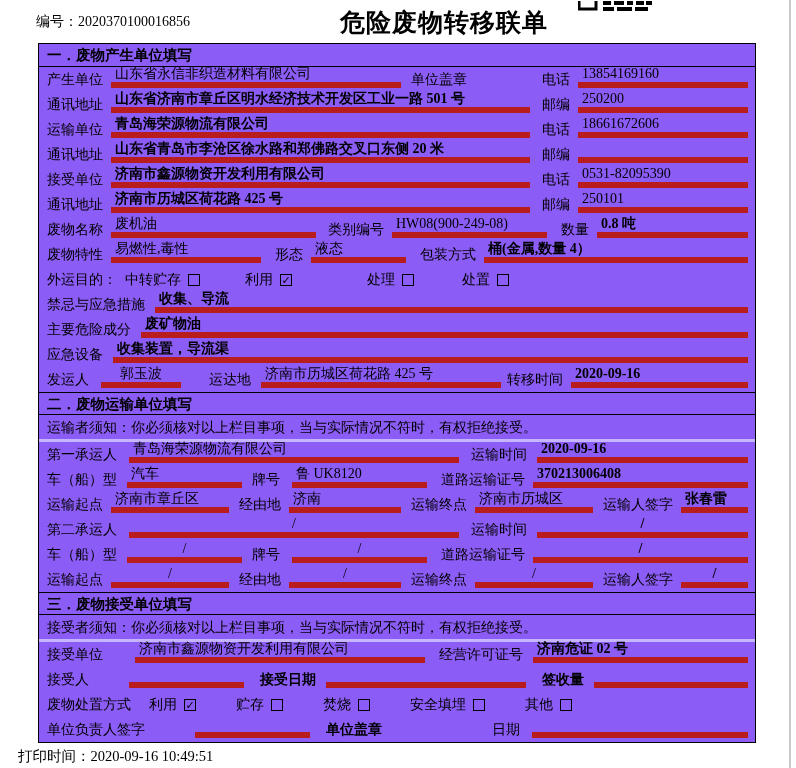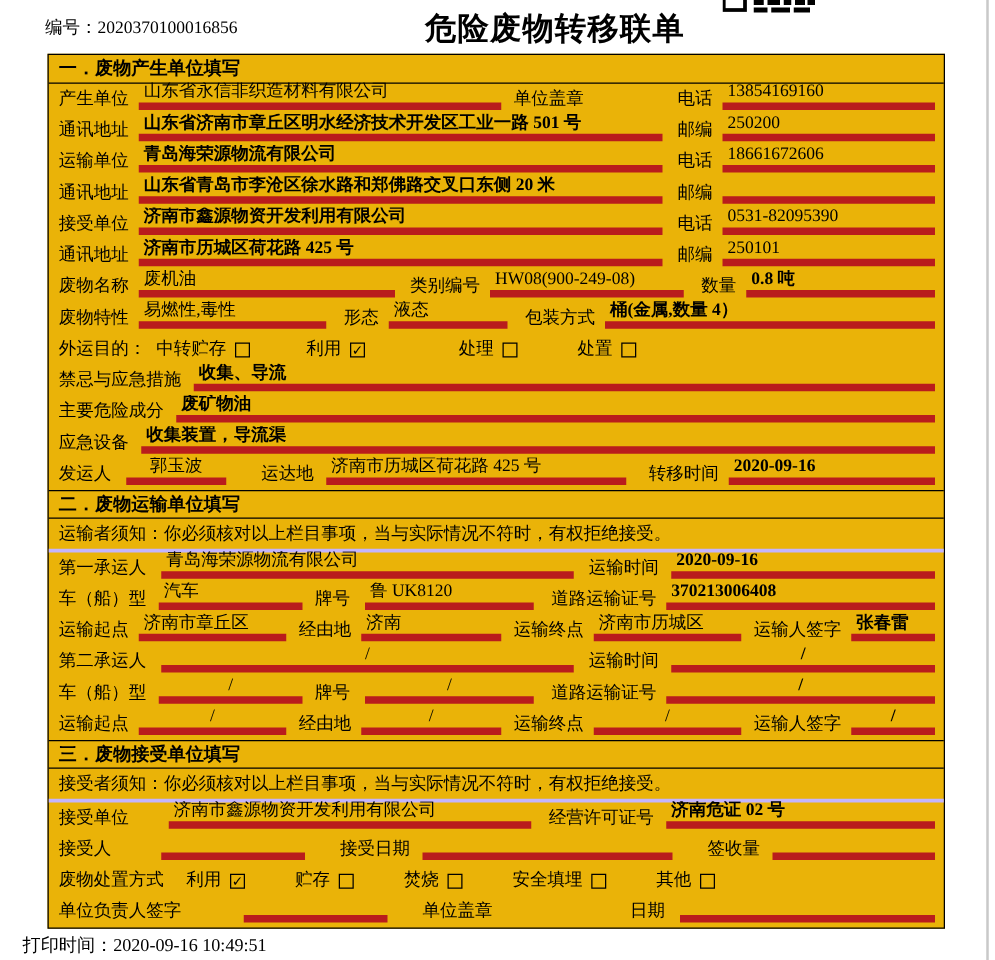--- a/index.html
+++ b/index.html
@@ -19,21 +19,21 @@
   .serial { position: absolute; left: 36px; top: 13px; font-size: 14px; white-space: nowrap; }
   .doc-title {
     position: absolute; left: 0; right: 0; top: 6px;
     text-align: center; padding-left: 92px;
     font-size: 25px; font-weight: bold; letter-spacing: 1px;
   }
   .qr { position: absolute; left: 578px; top: 0; width: 74px; height: 11px; overflow: hidden; }
   
   .form-box {
     position: absolute; left: 38px; top: 43px; width: 718px;
-    border: 1px solid #000; background: #eab308;
+    border: 1px solid #000; background: #8b5cf6;
   }
   .sec-title {
     height: 23px; line-height: 22px; padding-left: 8px;
     font-weight: bold; font-size: 14.5px;
     border-top: 1px solid #000; border-bottom: 1px solid #000;
   }
   .form-box > .sec-title:first-child { border-top: none; }
   .note-row {
     height: 27px; line-height: 26px; padding-left: 8px;
     border-bottom: 3px solid #c4b5fd; font-size: 14px; white-space: nowrap;
@@ -50,22 +50,22 @@
   }
   .grow { flex: 1 1 auto; font-weight: bold; }
   .spacer { flex: 1 1 auto; }
   .c { text-align: center; }  .mr8 { margin-right: 8px; }
   .mr10 { margin-right: 10px; } .mr12 { margin-right: 12px; }
   .mr18 { margin-right: 18px; } .mr32 { margin-right: 32px; }
   .mr40 { margin-right: 40px; } .mr45 { margin-right: 45px; }
   .mr50 { margin-right: 50px; } .mr75 { margin-right: 75px; }
   .mr95 { margin-right: 48px; }
   .ml10 { margin-left: 10px; } .ml12 { margin-left: 12px; }
-  .ml14 { margin-left: 14px; } .ml16 { margin-left: 28px; }
-  .ml18 { margin-left: 18px; text-align: right; } .ml28 { margin-left: 28px; }
+  .ml14 { margin-left: 14px; } .ml16 { margin-left: 16px; font-weight: bold; }
+  .ml18 { margin-left: 6px; text-align: right; } .ml28 { margin-left: 28px; }
   .w80 { width: 80px; }  .w95 { width: 95px; }  .w112 { width: 112px; }
   .w115 { width: 115px; } .w118 { width: 118px; } .w135 { width: 135px; }
   .w150 { width: 150px; } .w155 { width: 155px; } .w170 { width: 170px; }
   .w200 { width: 200px; } .w205 { width: 205px; } .w240 { width: 240px; }
   .w290 { width: 290px; } .w330 { width: 330px; }
   .sp110 { flex: 0 0 110px; }
   
   .opt { display: inline-flex; align-items: center; flex: 0 0 auto; }
   .box {
     display: inline-block; width: 12px; height: 12px;

